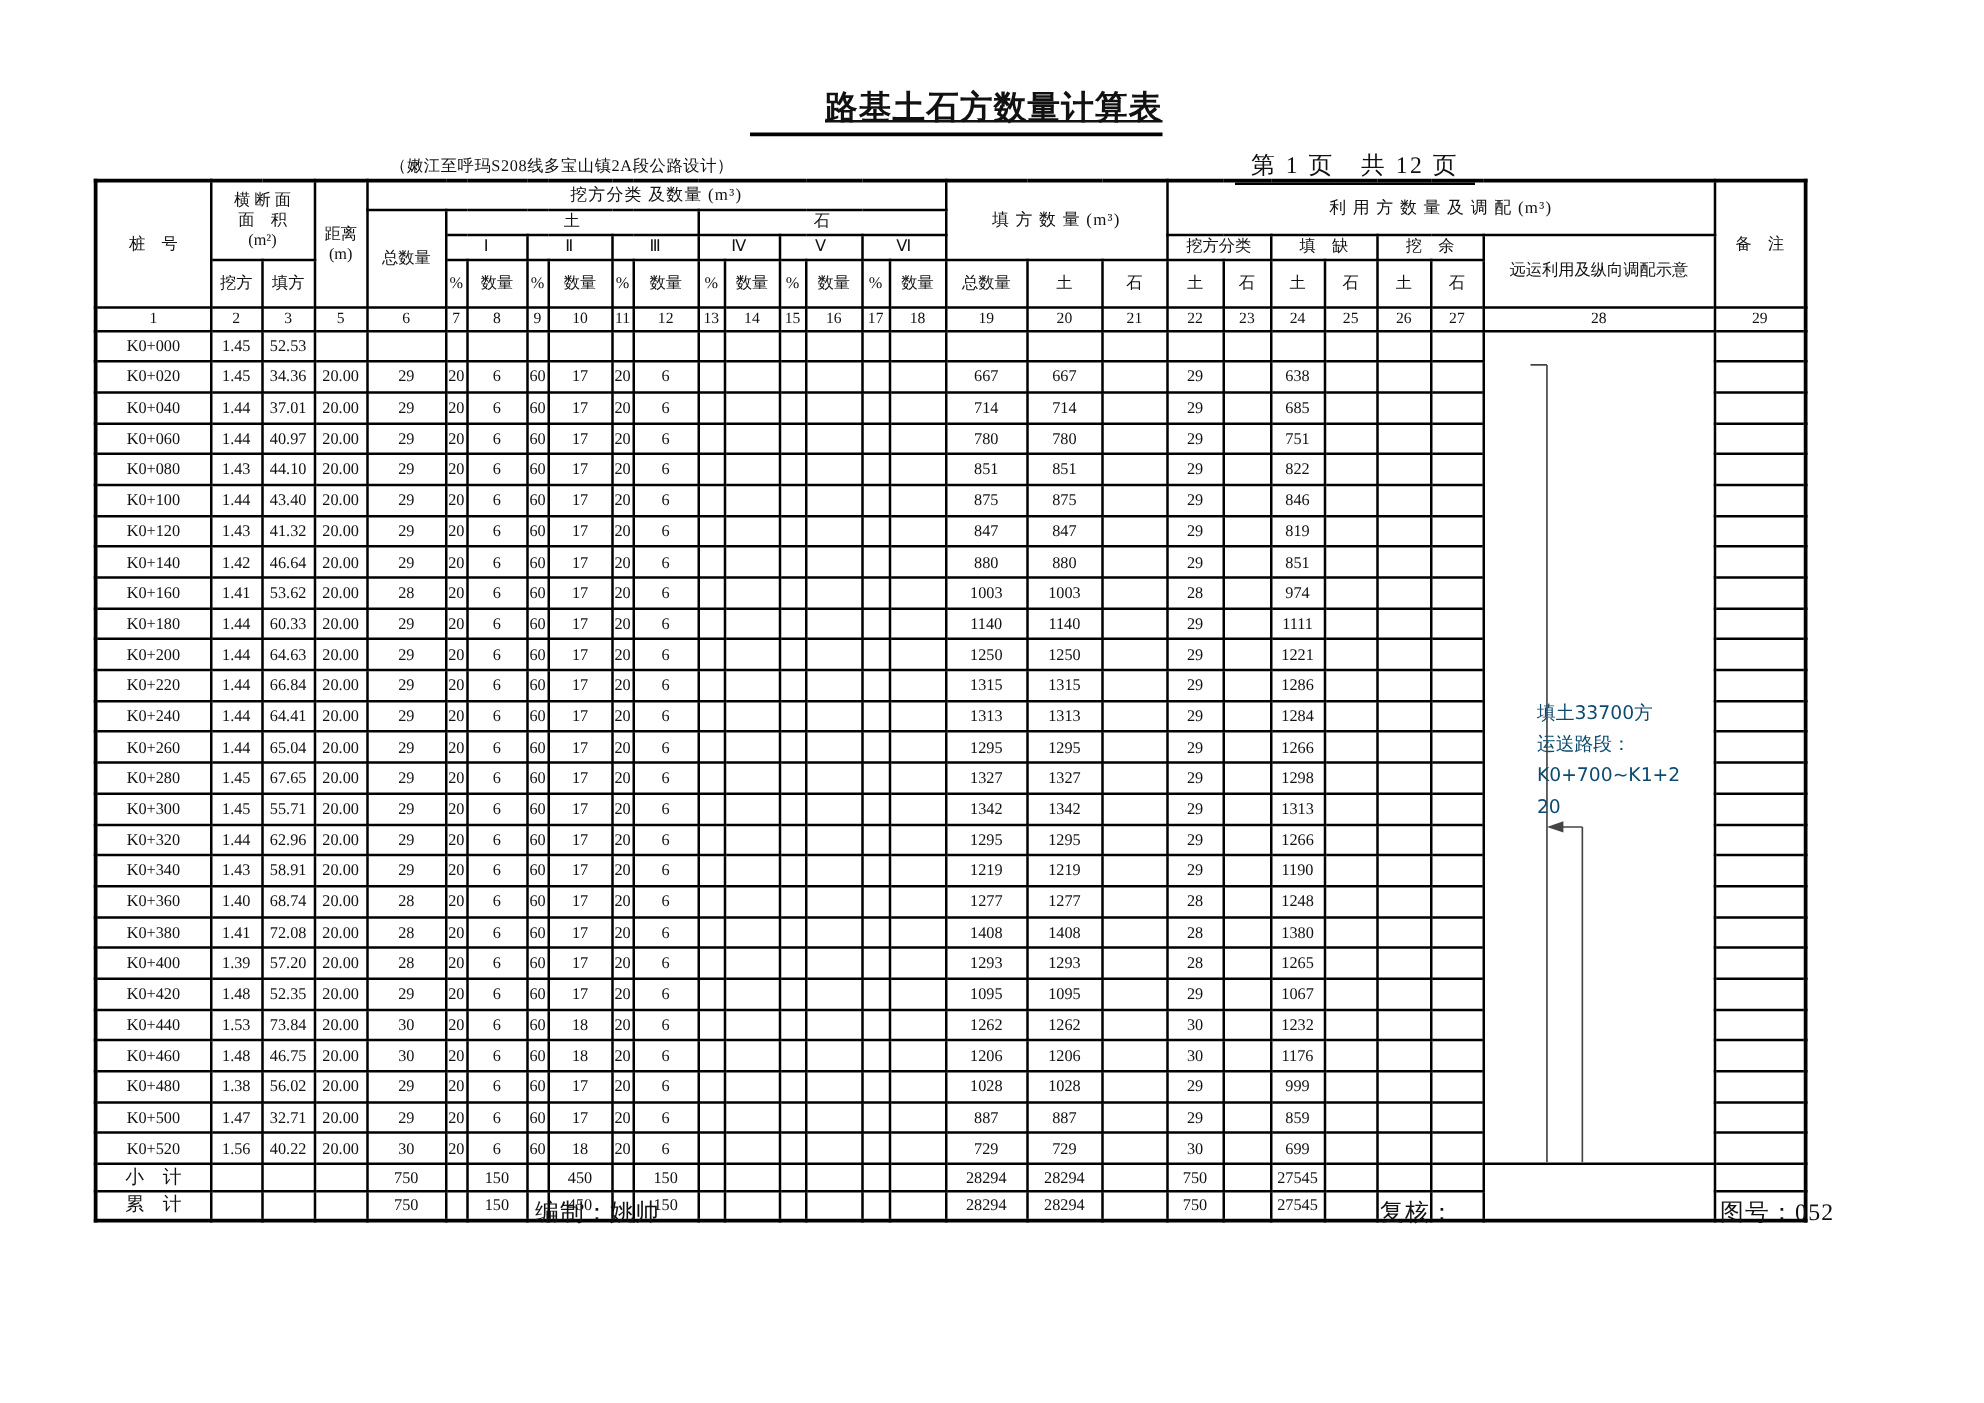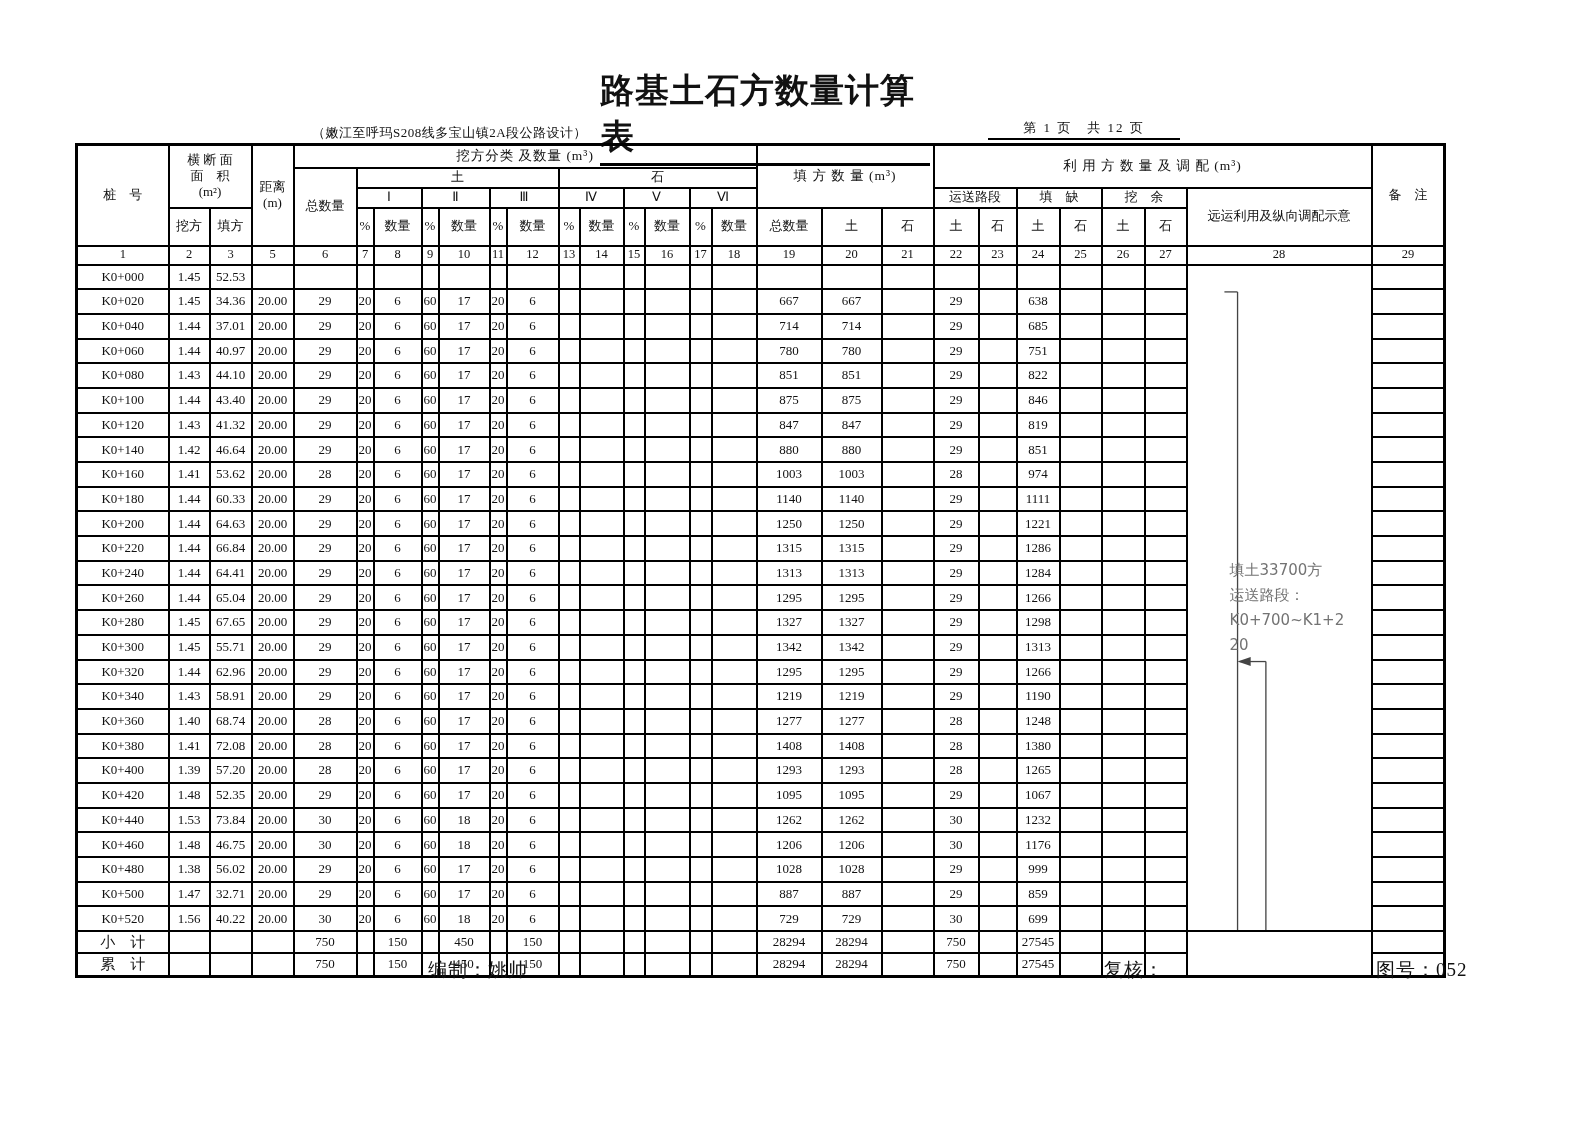--- a/index.html
+++ b/index.html
@@ -1,27 +1,27 @@
 <!DOCTYPE html>
 <html><head>
 <meta charset="utf-8">
 <style>
   html,body{margin:0;padding:0;background:#fff;}
   body{width:1587px;height:1122px;position:relative;overflow:hidden;
        font-family:"Liberation Serif",serif;color:#111;}
 
   .abs{position:absolute;}
 
-  #doc-title{left:600px;top:68px;width:330px;text-align:left;
-    font-family:"DejaVu Sans",sans-serif;font-weight:bold;font-size:34px;
-    letter-spacing:1px;border-bottom:3px solid #000;padding-bottom:3px;}
+  #doc-title{left:600px;top:68px;width:330px;text-align:right;
+    font-family:"DejaVu Sans",sans-serif;font-weight:bold;font-size:26px;
+    letter-spacing:1px;border-bottom:3px solid #000;padding-bottom:3px;text-decoration:underline;}
 
   #doc-subtitle{left:312px;top:124px;font-size:13px;letter-spacing:.5px;}
 
-  #page-info{left:988px;top:119px;width:192px;text-align:center;font-size:13px;
+  #page-info{left:988px;top:119px;width:192px;text-align:center;font-size:19px;
     border-bottom:2px solid #000;padding-bottom:1px;letter-spacing:2px;}
 
   #main-table-wrap{left:75px;top:143px;}
   table{border-collapse:collapse;table-layout:fixed;width:1368px;height:815px;
     font-size:13px;}
   th,td{border:2px solid #000;padding:0;text-align:center;vertical-align:middle;
     overflow:hidden;font-weight:normal;line-height:1.25;}
   table{border:3px solid #000;}
   .ml{white-space:pre-line;}
   .h1{height:23px;} .h2{height:20px;} .h3{height:20px;} .h4{height:38px;}
@@ -29,21 +29,21 @@
   .grp{font-size:13.5px;letter-spacing:1px;}
   tbody tr{height:24.7px;padding-left:48px;}
   tbody td{font-size:13px;}
   tr.sum1{height:22px;} tr.sum2{height:23px;}
   .sumlab{font-size:15px;}
 
   td.diagram-cell{position:relative;vertical-align:top;padding:0;}
   .dgwrap{position:absolute;left:0;top:0;right:0;bottom:0;}
   .dgwrap svg{position:absolute;left:0;top:0;width:100%;height:100%;}
   .note{position:absolute;left:42px;top:292px;white-space:pre;text-align:left;
-    font-family:"DejaVu Sans",sans-serif;font-size:15px;line-height:25px;color:#737373;}
+    font-family:"DejaVu Sans",sans-serif;font-size:15px;line-height:25px;color:#0c4a6e;}
 
   .footer-text{top:957px;font-size:19px;letter-spacing:1px;}
   #footer-prepared{left:428px;}
   #footer-reviewed{left:1104px;}
   #footer-drawingno{left:1376px;text-align:center;}
 </style>
 </head>
 <body>
 
 <div class="abs" id="doc-title">路基土石方数量计算表</div>
@@ -100,21 +100,21 @@
       <th colspan="6">土</th>
       <th colspan="6">石</th>
     </tr>
     <tr class="h3">
       <th colspan="2">Ⅰ</th>
       <th colspan="2">Ⅱ</th>
       <th colspan="2">Ⅲ</th>
       <th colspan="2">Ⅳ</th>
       <th colspan="2">Ⅴ</th>
       <th colspan="2">Ⅵ</th>
-      <th colspan="2">运送路段</th>
+      <th colspan="2">挖方分类</th>
       <th colspan="2">填　缺</th>
       <th colspan="2">挖　余</th>
       <th rowspan="2">远运利用及纵向调配示意</th>
     </tr>
     <tr class="h4">
       <th>挖方</th>
       <th>填方</th>
       <th>%</th>
       <th>数量</th>
       <th>%</th>

